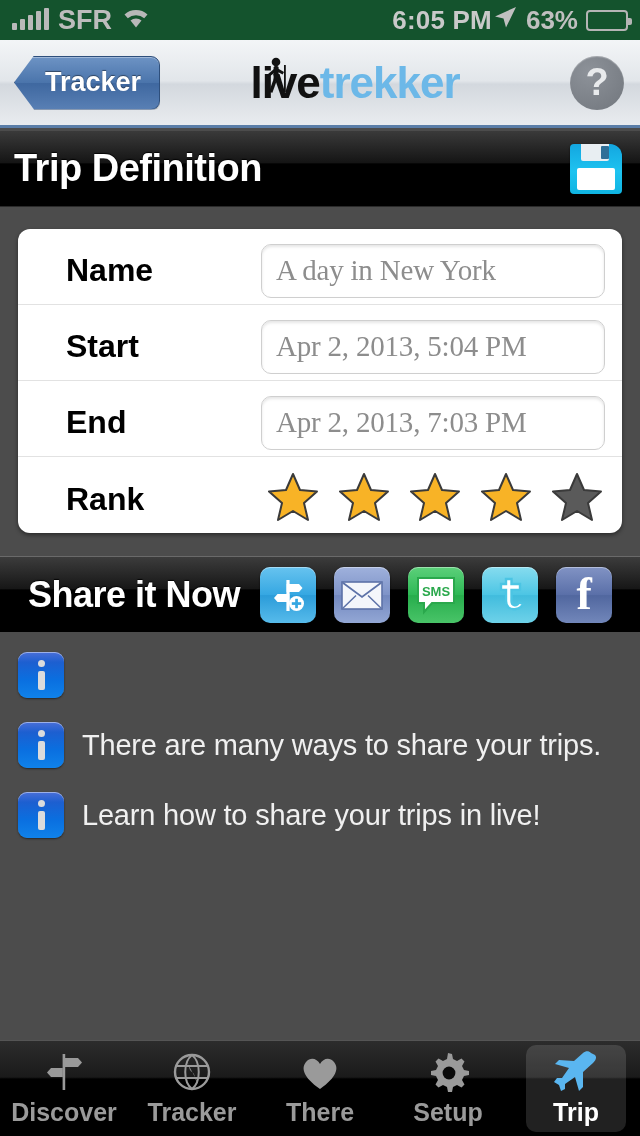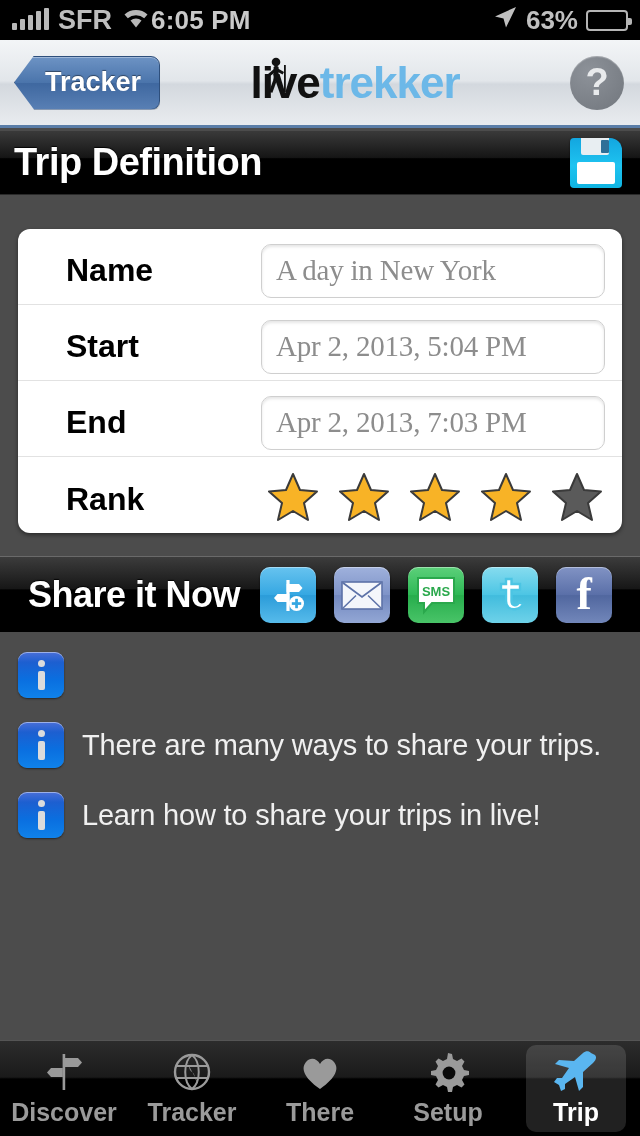--- a/index.html
+++ b/index.html
@@ -7,25 +7,25 @@
     width: 640px; height: 1136px;
     background: #4c4c4c;
     font-family: "Liberation Sans", sans-serif;
     overflow: hidden;
   }
   #app { position: relative; width: 640px; height: 1136px; background: #4c4c4c; }
 
   
   .statusbar {
     position: absolute; top: 0; left: 0; width: 640px; height: 40px;
-    background: #000000; display: flex; align-items: center;
+    background: #14532d; display: flex; align-items: center;
     color: #b8b8b8; font-size: 26px; font-weight: bold;
   }
   .sb-left { display: flex; align-items: center; gap: 9px; padding-left: 12px; flex: 0 0 auto; }
-  .sb-center { flex: 1; text-align: left; color: #c9c9c9; letter-spacing: .2px; }
+  .sb-center { flex: 1; text-align: right; color: #c9c9c9; letter-spacing: .2px; }
   .sb-right { display: flex; align-items: center; gap: 8px; padding-right: 12px; flex: 0 0 auto; }
 
   .signal-bars { display: flex; align-items: flex-end; gap: 3px; height: 20px; }
   .signal-bars i { display: block; width: 5px; background: #b9b9b9; border-radius: 1px; }
   .signal-bars i:nth-child(1) { height: 7px; }
   .signal-bars i:nth-child(2) { height: 11px; }
   .signal-bars i:nth-child(3) { height: 15px; }
   .signal-bars i:nth-child(4) { height: 19px; }
   .signal-bars i:nth-child(5) { height: 22px; }
   .carrier { font-size: 27px; font-weight: bold; color: #bdbdbd; }
@@ -69,21 +69,21 @@
   .helpbtn {
     margin-right: 16px; width: 54px; height: 54px; border-radius: 50%;
     background: radial-gradient(circle at 35% 30%, #8d9299, #71767d);
     display: flex; align-items: center; justify-content: center;
     color: #e8eaec; font-size: 38px; font-weight: bold;
     box-shadow: inset 0 1px 1px rgba(255,255,255,.3);
   }
 
   
   .sectionhdr {
-    position: absolute; top: 131px; left: 0; width: 640px; height: 64px;
+    position: absolute; top: 131px; left: 0; width: 640px; height: 76px;
     background: linear-gradient(to bottom, #3a3a3a 0%, #151515 42%, #000 44%, #000 100%);
     display: flex; align-items: center; justify-content: space-between;
     border-bottom: 1px solid #2a2a2a;
   }
   .sectionhdr h1 {
     color: #fff; font-size: 38px; font-weight: bold; padding-left: 14px;
     text-shadow: 0 -1px 1px rgba(0,0,0,.9); letter-spacing: -.5px;
   }
   .savebtn { margin-right: 18px; width: 52px; height: 50px; position: relative; }
   .floppy {

